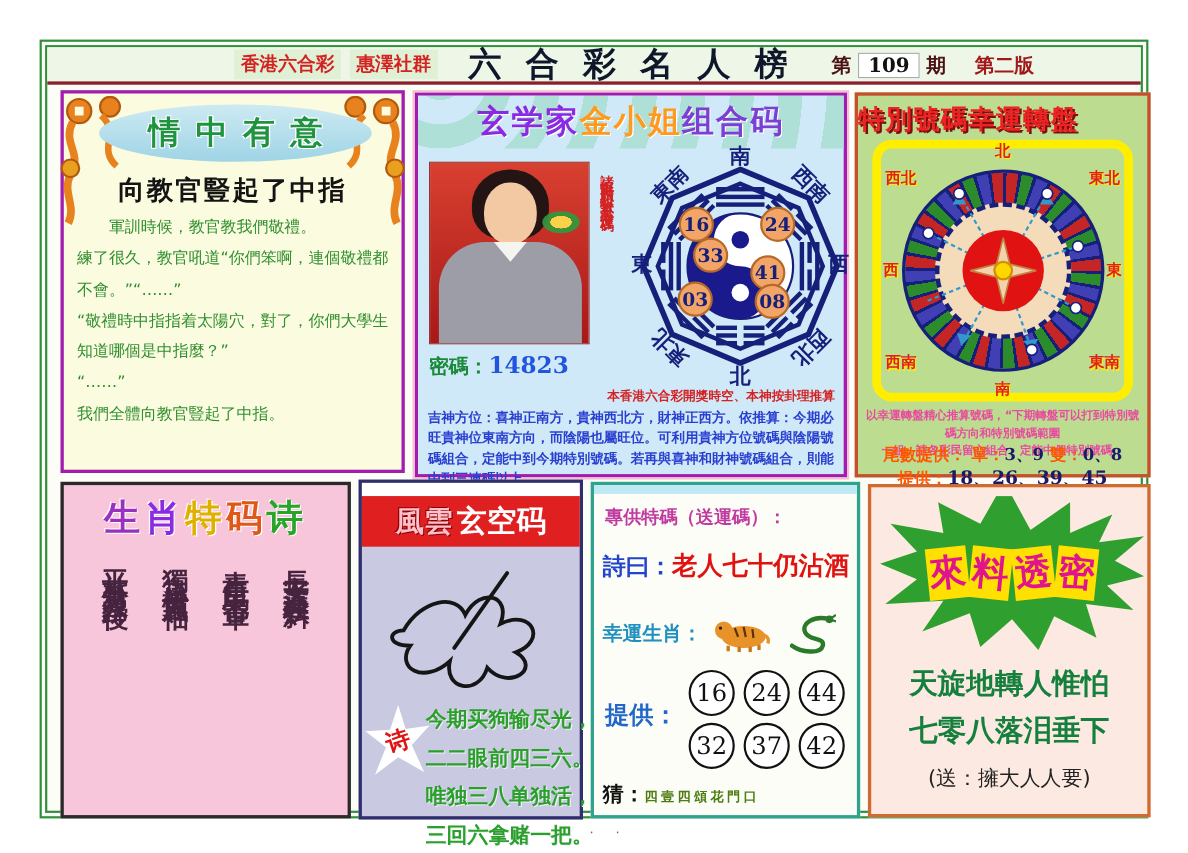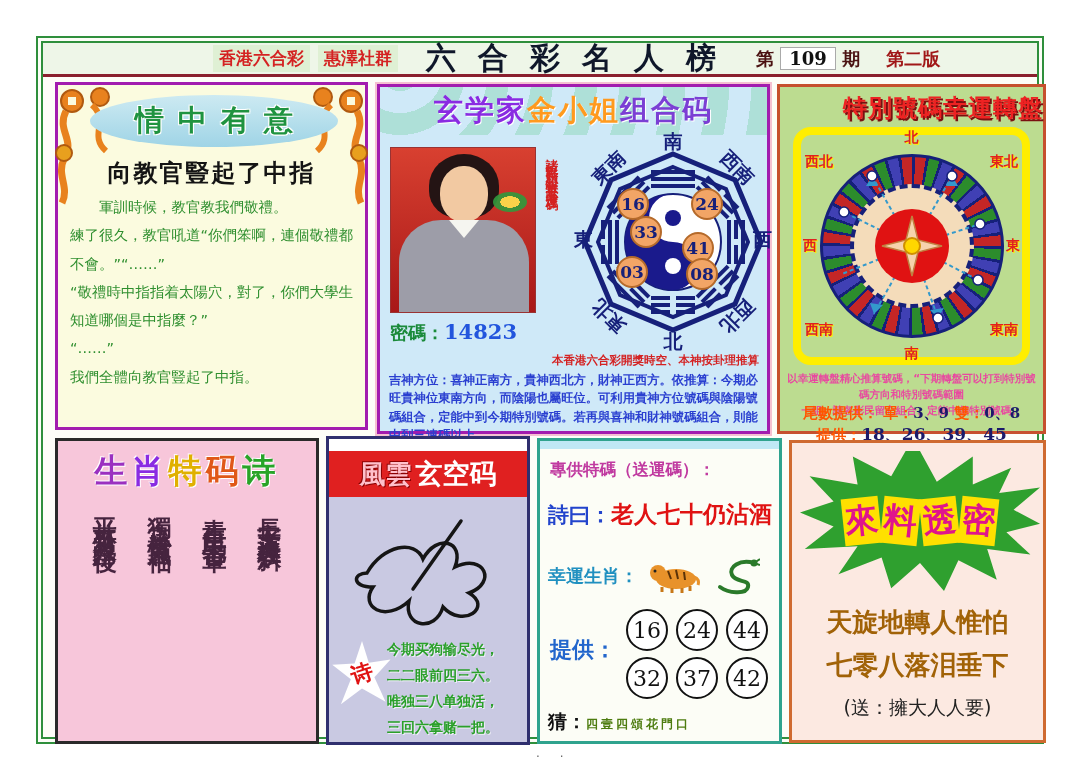--- a/index.html
+++ b/index.html
@@ -78,21 +78,21 @@
   .d-tr { right:14px; top:22px; font-size:12px; transform:rotate(45deg); }
   .d-bl { left:14px; bottom:22px; font-size:12px; transform:rotate(-135deg); }
   .d-br { right:14px; bottom:22px; font-size:12px; transform:rotate(135deg); }
   .boxB-note { position:absolute; right:8px; top:266px; color:#d42222; font-size:11.5px; font-weight:bold; }
   .boxB-analysis { position:absolute; left:9px; right:8px; top:284px; color:#2a3fd0;
                    font-size:12.3px; line-height:1.5; font-weight:bold; }
 
   
   .boxC { left:777px; top:84px; width:269px; height:350px; background:#bcdc90;
           border:3px solid #c6502e; }
-  .boxC-title { position:absolute; left:0; right:0; top:5px; text-align:right;
+  .boxC-title { position:absolute; left:0; right:0; top:5px; text-align:left;
                 color:#ee2222; font-weight:bold; font-size:24px; letter-spacing:1px;
                 text-shadow:2px 2px 0 #7a1010; }
   .wheel-frame { position:absolute; left:13px; top:40px; width:237px; height:238px;
                  border:8px solid #ffee00; border-radius:18px; }
   .wdir { position:absolute; color:#e02020; font-weight:bold; font-size:14px; z-index:3;
           text-shadow:1px 1px 0 #ffee00; }
   .w-n { left:50%; top:-6px; transform:translateX(-50%); }
   .w-s { left:50%; bottom:-6px; transform:translateX(-50%); }
   .w-w { left:2px; top:50%; transform:translateY(-50%); }
   .w-e { right:2px; top:50%; transform:translateY(-50%); }
@@ -138,21 +138,21 @@
                display:flex; align-items:center; justify-content:center; gap:4px; }
   .boxE-head .p1 { color:#ffc0cb; font-weight:bold; font-size:26px;
                    text-shadow:1px 1px 0 #8a0000, -1px -1px 0 #8a0000; }
   .boxE-head .p2 { color:#ffffff; font-weight:bold; font-size:27px; }
   .scribble { position:absolute; left:14px; top:72px; }
   .star { position:absolute; left:2px; top:202px; width:62px; height:66px; background:#ffffff;
           clip-path:polygon(50% 0%,61% 33%,96% 28%,70% 55%,88% 92%,50% 72%,16% 96%,32% 58%,2% 36%,38% 34%);
           filter:drop-shadow(2px 2px 0 #333); display:flex; align-items:center; justify-content:center; }
   .star span { color:#e01212; font-weight:bold; font-size:22px; transform:rotate(-18deg); }
   .boxE-poem { position:absolute; left:58px; right:4px; top:198px; }
-  .boxE-poem div { color:#2aa02a; font-weight:bold; font-size:14px; line-height:1.85;
+  .boxE-poem div { color:#2aa02a; font-weight:bold; font-size:19px; line-height:1.85;
                    text-shadow:1px 1px 0 #efeff8; white-space:nowrap; }
 
   
   .boxF { left:537px; top:438px; width:245px; height:306px; background:#fcfdf6; border:3px solid #2fa38e; }
   .boxF-strip { position:absolute; left:0; right:0; top:0; height:8px; background:#bfe8f5; }
   .boxF-head { position:absolute; left:10px; top:18px; color:#c03aa0; font-weight:bold; font-size:16.5px; }
   .boxF-shiyue { position:absolute; left:8px; top:58px; white-space:nowrap; }
   .boxF-shiyue .lab { color:#2244cc; font-weight:bold; font-size:21px; }
   .boxF-shiyue .txt { color:#e01212; font-weight:bold; font-size:23px; }
   .boxF-zodiac { position:absolute; left:8px; top:116px; display:flex; align-items:center; gap:10px; }
@@ -173,21 +173,21 @@
   .burst { position:absolute; left:8px; top:8px; width:240px; height:140px; }
   .burst .green { position:absolute; inset:0; background:#2fa02f;
       clip-path:polygon(50% 0%,57% 22%,72% 4%,72% 24%,88% 12%,83% 30%,100% 26%,89% 42%,100% 52%,86% 58%,96% 74%,78% 70%,82% 92%,66% 78%,60% 100%,50% 80%,38% 98%,34% 76%,16% 88%,24% 68%,2% 70%,14% 54%,0% 44%,14% 36%,4% 18%,24% 24%,22% 4%,38% 18%,44% 0%); }
   .burst .title { position:absolute; left:0; right:0; top:50%; transform:translateY(-50%);
                   text-align:center; }
   .burst .title span { display:inline-block; background:#ffe000; color:#e0148c;
                        font-weight:bold; font-size:33px; padding:1px 2px; margin:0 1px; }
   .burst .title span:nth-child(odd){ transform:rotate(-6deg); }
   .burst .title span:nth-child(even){ transform:rotate(6deg); }
   .boxG-lines { position:absolute; left:0; right:0; top:158px; text-align:center;
-                color:#a16207; font-weight:bold; font-size:26px; line-height:1.65; }
+                color:#15803d; font-weight:bold; font-size:26px; line-height:1.65; }
   .boxG-gift { position:absolute; left:0; right:0; top:252px; text-align:center;
                color:#222; font-size:19px; }
 
   .footer-dots { position:absolute; left:536px; top:750px; color:#666; font-size:12px; letter-spacing:8px; }
 </style>
 </head>
 <body>
 
 <div class="page">
   <div class="frame"></div>

